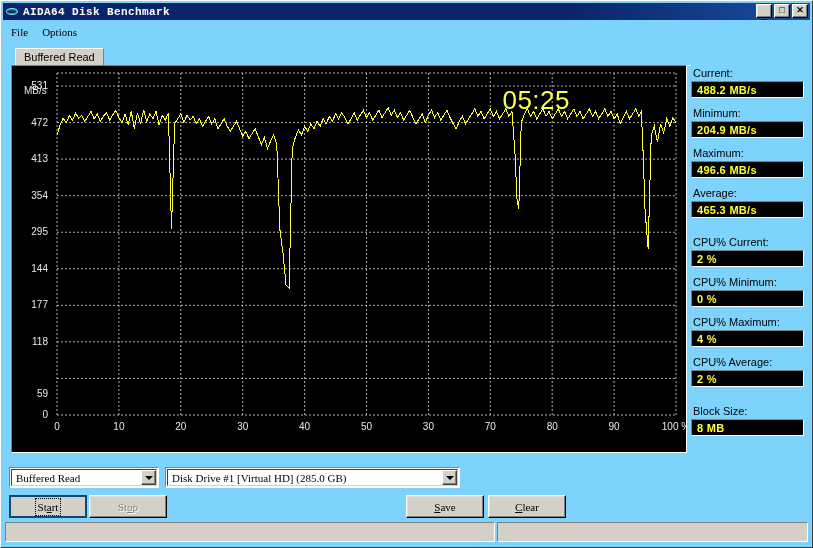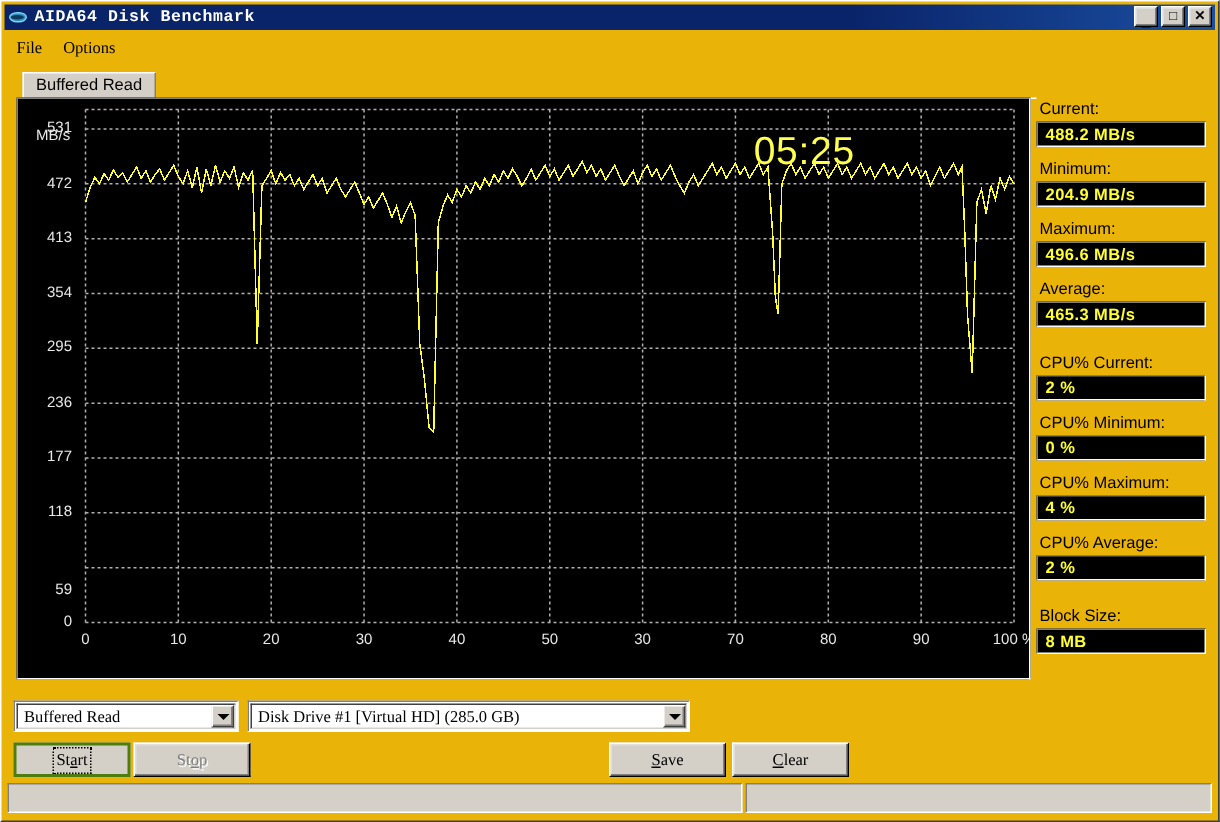--- a/index.html
+++ b/index.html
@@ -6,21 +6,21 @@
   html,body{margin:0;padding:0;}
   body{
     width:813px;height:548px;overflow:hidden;
     background:#d4d0c8;
     font-family:"Liberation Sans","DejaVu Sans",sans-serif;
     font-size:11px;color:#000;
     -webkit-font-smoothing:none;
   }
   .win{
     position:absolute;left:0;top:0;width:813px;height:548px;
-    background:#eab308;
+    background:#7dd3fc;
     border:1px solid #ffffff;
     border-right-color:#404040;border-bottom-color:#404040;
     box-sizing:border-box;
   }
   
   .titlebar{
     position:absolute;left:2px;top:2px;width:807px;height:17px;
     background:linear-gradient(to right,#0a246a,#0a246a 70%,#1a4fa0);
     display:flex;align-items:center;
   }
@@ -136,21 +136,21 @@
     border-top:4px solid #000;
   }
   .btn{
     position:absolute;height:23px;background:#d4d0c8;
     border:1px solid #ffffff;border-right-color:#000000;border-bottom-color:#000000;
     box-shadow:inset -1px -1px 0 #808080, inset 1px 1px 0 #dfdfdf;
     box-sizing:border-box;display:flex;align-items:center;justify-content:center;
     font-size:11px;color:#000;cursor:default;
     font-family:"Liberation Serif","DejaVu Serif",serif;
   }
-  .btn.focus{border:2px solid #4d7c0f;box-shadow:none;}
+  .btn.focus{border:2px solid #0c4a6e;box-shadow:none;}
   .btn.focus .lbl{
     outline:1px dotted #000;outline-offset:2px;
   }
   .btn.disabled{color:#808080;text-shadow:1px 1px 0 #ffffff;}
   .btn u{text-decoration:underline;}
 
   
   .status{
     position:absolute;left:4px;top:521px;width:803px;height:20px;display:flex;gap:2px;
   }
@@ -223,21 +223,21 @@
           <line x1="45" y1="7" x2="664" y2="7" stroke="#b0b0b0" stroke-width="1" stroke-dasharray="2 2"></line>
           <path d="M45.00 68.95 L48.09 59.03 L51.19 52.22 L54.28 56.56 L57.38 49.74 L60.48 54.08 L63.57 47.26 L66.67 52.22 L69.76 49.12 L72.86 55.32 L75.95 50.36 L79.05 45.40 L82.14 52.84 L85.23 47.88 L88.33 55.32 L91.42 50.36 L94.52 46.64 L97.62 54.08 L100.71 49.12 L103.81 44.16 L106.90 51.60 L110.00 56.56 L113.09 47.88 L116.19 59.03 L119.28 45.40 L122.38 62.75 L125.47 46.64 L128.56 57.79 L131.66 44.16 L134.75 55.32 L137.85 47.88 L140.94 52.84 L144.04 45.40 L147.13 59.03 L150.23 49.12 L153.32 54.08 L156.42 47.26 L159.51 163.12 L162.61 57.79 L165.70 52.84 L168.80 47.88 L171.89 56.56 L174.99 49.12 L178.09 54.08 L181.18 50.36 L184.28 57.79 L187.37 52.84 L190.47 60.27 L193.56 55.32 L196.66 50.36 L199.75 57.79 L202.84 52.84 L205.94 62.75 L209.03 57.79 L212.13 52.84 L215.23 60.27 L218.32 65.23 L221.41 60.27 L224.51 55.32 L227.60 62.75 L230.70 70.19 L233.79 65.23 L236.89 72.66 L239.99 67.71 L243.08 62.75 L246.18 70.19 L249.27 78.86 L252.37 71.43 L255.46 82.58 L258.55 75.14 L261.65 68.95 L264.75 77.62 L267.84 163.12 L270.94 186.67 L274.03 218.89 L277.13 221.98 L280.22 82.58 L283.31 71.43 L286.41 63.99 L289.50 68.95 L292.60 60.27 L295.70 65.23 L298.79 57.79 L301.88 62.75 L304.98 55.32 L308.07 60.27 L311.17 52.84 L314.26 57.79 L317.36 50.36 L320.45 55.32 L323.55 47.88 L326.64 52.84 L329.74 46.64 L332.84 51.60 L335.93 57.79 L339.02 52.84 L342.12 46.64 L345.21 54.08 L348.31 49.12 L351.40 44.16 L354.50 51.60 L357.60 46.64 L360.69 54.08 L363.79 49.12 L366.88 44.16 L369.98 51.60 L373.07 46.64 L376.17 41.69 L379.26 49.12 L382.36 44.16 L385.45 51.60 L388.55 46.64 L391.64 54.08 L394.73 49.12 L397.83 44.16 L400.92 51.60 L404.02 57.79 L407.11 52.84 L410.21 47.88 L413.31 56.56 L416.40 49.12 L419.50 44.16 L422.59 51.60 L425.69 46.64 L428.78 54.08 L431.88 49.12 L434.97 44.16 L438.06 51.60 L441.16 57.79 L444.25 62.75 L447.35 55.32 L450.44 50.36 L453.54 57.79 L456.64 52.84 L459.73 47.88 L462.83 42.92 L465.92 50.36 L469.02 45.40 L472.11 52.84 L475.20 47.88 L478.30 42.92 L481.39 50.36 L484.49 45.40 L487.58 52.84 L490.68 47.88 L493.77 42.92 L496.87 50.36 L499.96 45.40 L503.06 88.77 L504.92 132.15 L506.77 143.30 L509.25 56.56 L512.35 47.88 L515.44 42.92 L518.54 50.36 L521.63 45.40 L524.73 52.84 L527.82 47.88 L530.91 42.92 L534.01 50.36 L537.11 45.40 L540.20 52.84 L543.30 47.88 L546.39 42.92 L549.48 50.36 L552.58 45.40 L555.67 52.84 L558.77 47.88 L561.87 42.92 L564.96 50.36 L568.05 45.40 L571.15 52.84 L574.25 47.88 L577.34 42.92 L580.43 50.36 L583.53 45.40 L586.63 52.84 L589.72 47.88 L592.82 42.92 L595.91 50.36 L599.00 45.40 L602.10 52.84 L605.20 47.88 L608.29 57.79 L611.38 51.60 L614.48 45.40 L617.58 52.84 L620.67 47.88 L623.76 42.92 L626.86 50.36 L629.34 45.40 L631.19 88.77 L633.05 144.54 L636.14 182.95 L639.24 68.95 L642.34 60.27 L645.43 76.38 L648.52 57.79 L651.62 67.09 L654.72 52.84 L657.81 60.27 L660.90 51.60 L664.00 56.56 " fill="none" stroke="#ffff33" stroke-width="1" stroke-linejoin="miter" shape-rendering="crispEdges"></path>
         </svg>
       <div class="axis-unit">MB/s</div>
       <div class="timer">05:25</div>
       <div id="ylabels">
           <div class="ylab" style="left: 2px; top: 343px;">0</div>
           <div class="ylab" style="left: 2px; top: 322px;">59</div>
           <div class="ylab" style="left: 2px; top: 269.889px;">118</div>
           <div class="ylab" style="left: 2px; top: 233.333px;">177</div>
-          <div class="ylab" style="left: 2px; top: 196.778px;">236</div>
+          <div class="ylab" style="left: 2px; top: 196.778px;">144</div>
           <div class="ylab" style="left: 2px; top: 160.222px;">295</div>
           <div class="ylab" style="left: 2px; top: 123.667px;">354</div>
           <div class="ylab" style="left: 2px; top: 87.1111px;">413</div>
           <div class="ylab" style="left: 2px; top: 50.5556px;">472</div>
           <div class="ylab" style="left: 2px; top: 14px;">531</div>
         </div>
       <div id="xlabels">
           <div class="xlab" style="left: 25px; top: 355px;">0</div>
           <div class="xlab" style="left: 86.9px; top: 355px;">10</div>
           <div class="xlab" style="left: 148.8px; top: 355px;">20</div>

